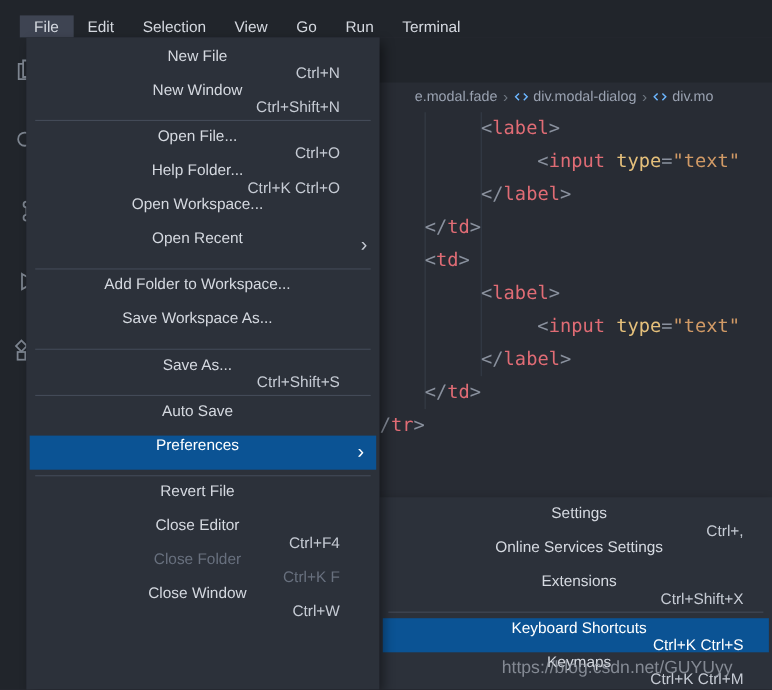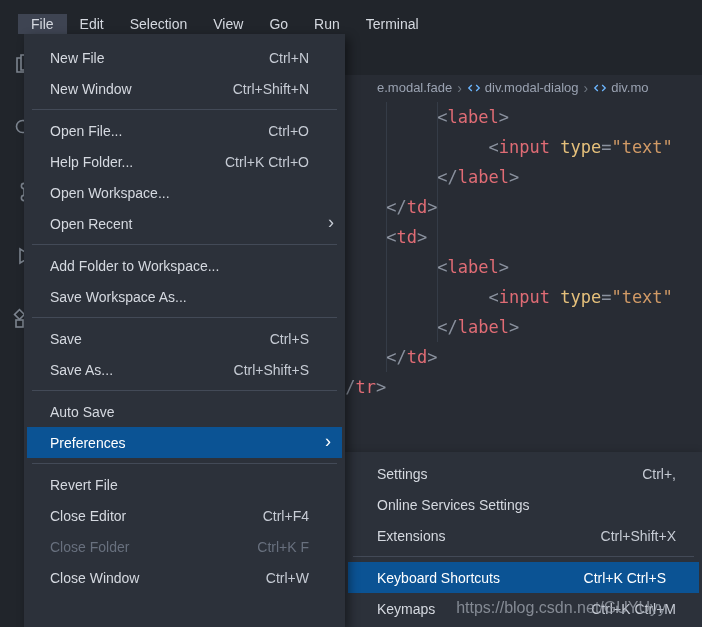--- a/index.html
+++ b/index.html
@@ -64,28 +64,28 @@
     background:var(--menu-bg,#2c313a); z-index:7; padding-top:8px;
     box-shadow:4px 4px 10px rgba(0,0,0,.45);
   }
   .submenu {
     position:absolute; left:345px; top:452px; right:0; bottom:0;
     background:var(--menu-bg,#2c313a); z-index:6; padding-top:6px;
     box-shadow:0 4px 10px rgba(0,0,0,.45);
   }
   .mi {
     height:31px; display:flex; align-items:center; position:relative;
-    padding:0 36px 0 26px; font-size:14px; color:#d5d9e0; cursor:default;
+    padding:0 36px 0 26px; font-size:14px; color:#d5d9e0; cursor:default;flex-direction:column;
   }
   .submenu .mi { padding:0 26px 0 32px; }
   .mi-label { flex:0 0 auto; }
   .mi-sc { margin-left:auto; color:#c6cbd4; }
   .mi-arrow { position:absolute; right:11px; top:50%; transform:translateY(-55%); font-size:18px; color:#c6cbd4; }
   .mi.hl { background:var(--accent,#0b5394); color:#ffffff; margin:0 3px; padding-left:23px; padding-right:33px; }
-  .submenu .mi.hl { padding-left:29px; padding-right:33px;text-align:center; }
+  .submenu .mi.hl { padding-left:29px; padding-right:23px;text-align:center; }
   .mi.hl .mi-sc, .mi.hl .mi-arrow { color:#ffffff; }
   .mi.dis, .mi.dis .mi-sc { color:#68707e; }
   .msep { height:1px; background:#434a57; margin:5px 8px; }
 
   
   .watermark {
     position:absolute; top:599px; right:36px; z-index:9;
     font-size:16px; color:#9aa0aa; opacity:.8; white-space:nowrap;
   }
 </style>
@@ -213,24 +213,20 @@
     </div>
     <div class="msep"></div>
     <div class="mi">
       <span class="mi-label">Add Folder to Workspace...</span>
     </div>
     <div class="mi">
       <span class="mi-label">Save Workspace As...</span>
     </div>
     <div class="msep"></div>
     <div class="mi">
-      <span class="mi-label">Save</span>
-      <span class="mi-sc">Ctrl+S</span>
-    </div>
-    <div class="mi">
       <span class="mi-label">Save As...</span>
       <span class="mi-sc">Ctrl+Shift+S</span>
     </div>
     <div class="msep"></div>
     <div class="mi">
       <span class="mi-label">Auto Save</span>
     </div>
     <div class="mi hl">
       <span class="mi-label">Preferences</span>
       <span class="mi-arrow">›</span>

